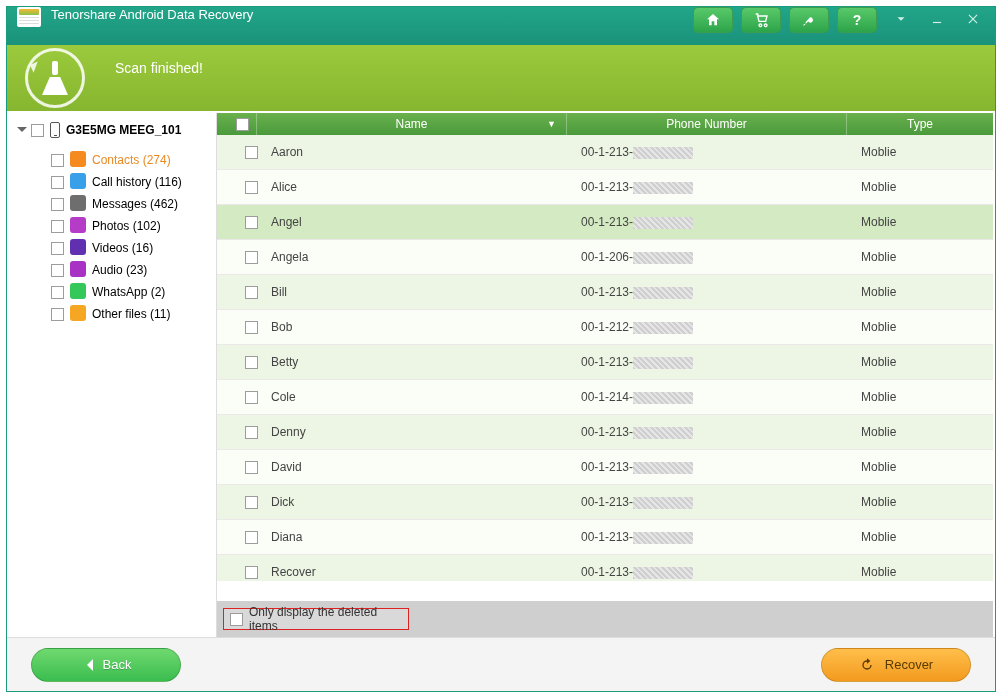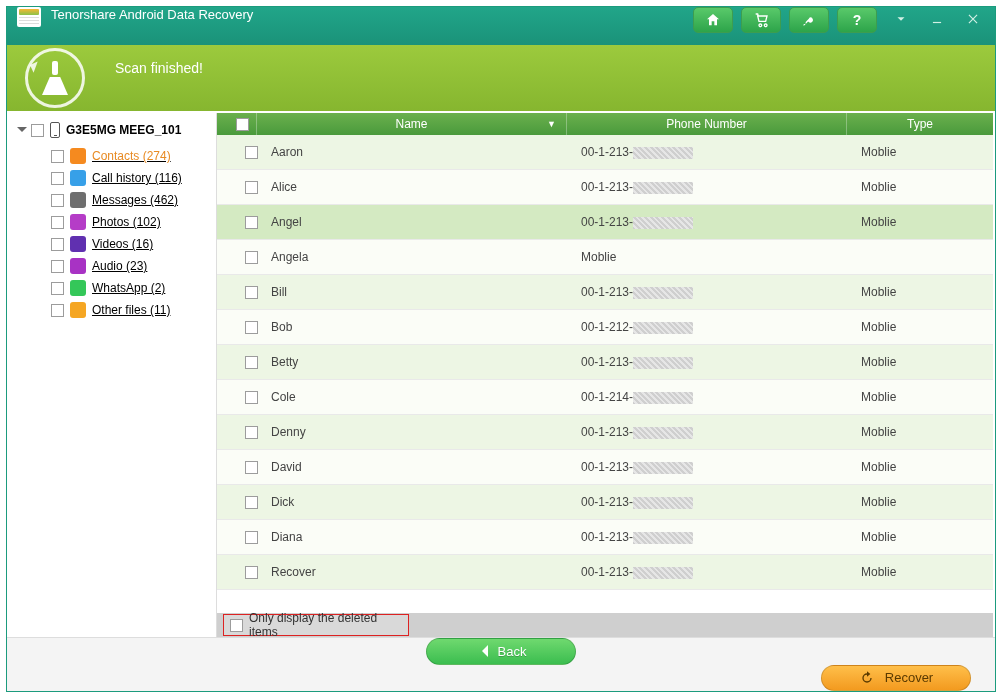--- a/index.html
+++ b/index.html
@@ -104,21 +104,21 @@
   }
   .tree-root {
     display:flex; align-items:center; height: 22px;
   }
   .tree-arrow { width:0; height:0; border:5px solid transparent; border-top-color:#666; margin: 4px 4px 0 2px; }
   .cb { width:13px; height:13px; border:1px solid #9c9c9c; background:#fff; margin-right:6px; cursor:pointer; flex:0 0 13px; }
   .phone-icon { width:10px; height:16px; border:1px solid #555; border-radius:2px; margin-right:6px; position:relative;}
   .phone-icon::after{content:""; position:absolute; bottom:1px; left:3px; width:3px; height:1px; background:#555;}
   .tree-root .dev { font-weight:bold; font-size:12px;}
   .tree-children { margin: 4px 0 0 36px; }
-  .tree-item { display:flex; align-items:center; height:22px; cursor:pointer;text-decoration:underline;}
+  .tree-item { display:flex; align-items:flex-end; height:22px; cursor:pointer;}
   .tree-item .ic { width:16px; height:16px; border-radius:3px; margin-right:6px; display:flex; align-items:center; justify-content:center; font-size:10px; color:#fff;}
   .tree-item.selected .lbl { color:#e88b24; }
   .lbl { font-size:12px; }
 
   
   .tablewrap { flex:1; display:flex; flex-direction:column; min-width:0;}
   .thead {
     display:flex; align-items:flex-end; height:22px;
     background: linear-gradient(#6bb04d,#4a9a3c);
     color:#fff; font-size:12px;padding-left:12px;
@@ -146,26 +146,26 @@
     display:inline-block; width:60px; height:12px; vertical-align:middle;
     background: repeating-linear-gradient(45deg,#cfcfcf,#cfcfcf 2px,#e6e6e6 2px,#e6e6e6 4px);
     filter: blur(0.5px);
   }
 
   .footer-filter {
     height:22px; background:#d9d9d9; border:1px solid #d22; 
     display:flex; align-items:center; padding:0 6px; color:#333;
     width: 186px; margin: 2px 0 2px 2px;
   }
-  .filter-row { height:24px; background:#cfcfcf; display:flex; align-items:center; padding-left:4px;margin-top:20px;}
+  .filter-row { height:36px; background:#cfcfcf; display:flex; align-items:center; padding-left:4px;margin-top:20px;}
 
   
   .bottombar {
     height:54px; background:#f4f4f4; border-top:1px solid #ddd;
-    display:flex; align-items:center; padding: 0 24px; flex-direction: column;
+    display:flex; align-items:center; padding: 0 24px;
   }
   .btn {
     height:34px; border-radius:17px; display:flex; align-items:center; justify-content:center;
     font-size:13px; cursor:pointer; border:1px solid rgba(0,0,0,0.15);
     min-width: 150px; gap:10px;
   }
   .btn.green { background: linear-gradient(#6fd96f,#3bbd4f); color:#fff; text-shadow:0 1px 0 rgba(0,0,0,0.2);}
   .btn.green .arrow{ width:0;height:0;border:6px solid transparent; border-right-color:#fff;}
   .btn.orange { background: linear-gradient(#ffbf4a,#f39a1f); color:#5a3a00; margin-left:auto;}
   .btn.orange svg{ width:16px; height:16px; fill:#5a3a00;}
@@ -313,20 +313,21 @@
             </div>
             <div class="cell col-name">Angel</div>
             <div class="cell col-phone"><span>00-1-213-</span><span class="phone-blur"></span></div>
             <div class="cell col-type">Moblie</div>
           </div>
           <div class="row odd">
             <div class="cell chk">
               <div class="cb" style="margin: 0px;"></div>
             </div>
             <div class="cell col-name">Angela</div>
+            <div class="cell col-phone"><span>00-1-206-</span><span class="phone-blur"></span></div>
             <div class="cell col-type">Moblie</div>
           </div>
           <div class="row even">
             <div class="cell chk">
               <div class="cb" style="margin: 0px;"></div>
             </div>
             <div class="cell col-name">Bill</div>
             <div class="cell col-phone"><span>00-1-213-</span><span class="phone-blur"></span></div>
             <div class="cell col-type">Moblie</div>
           </div>

